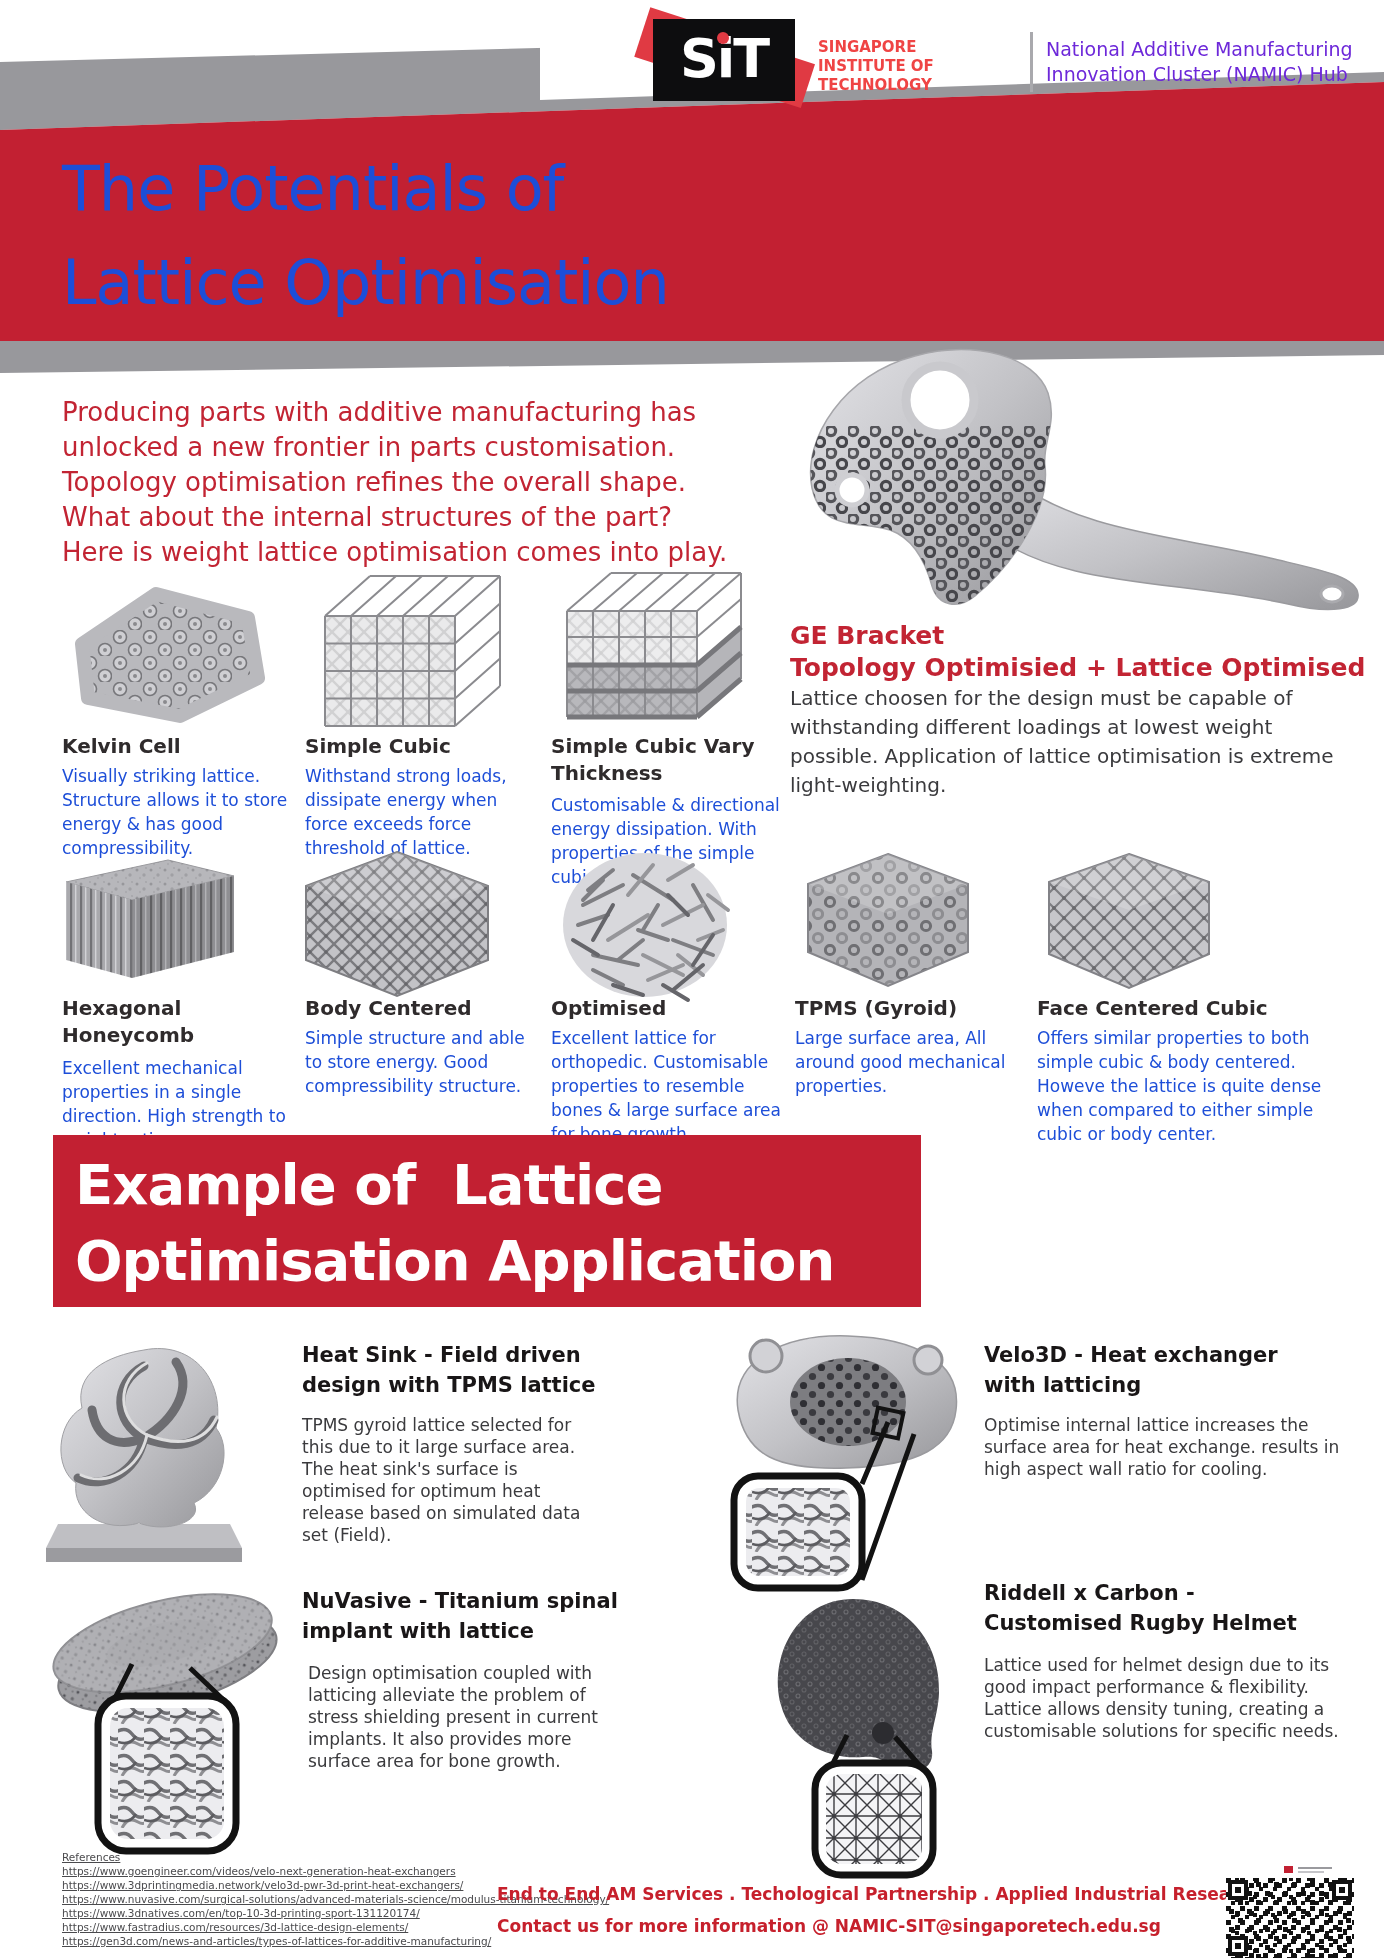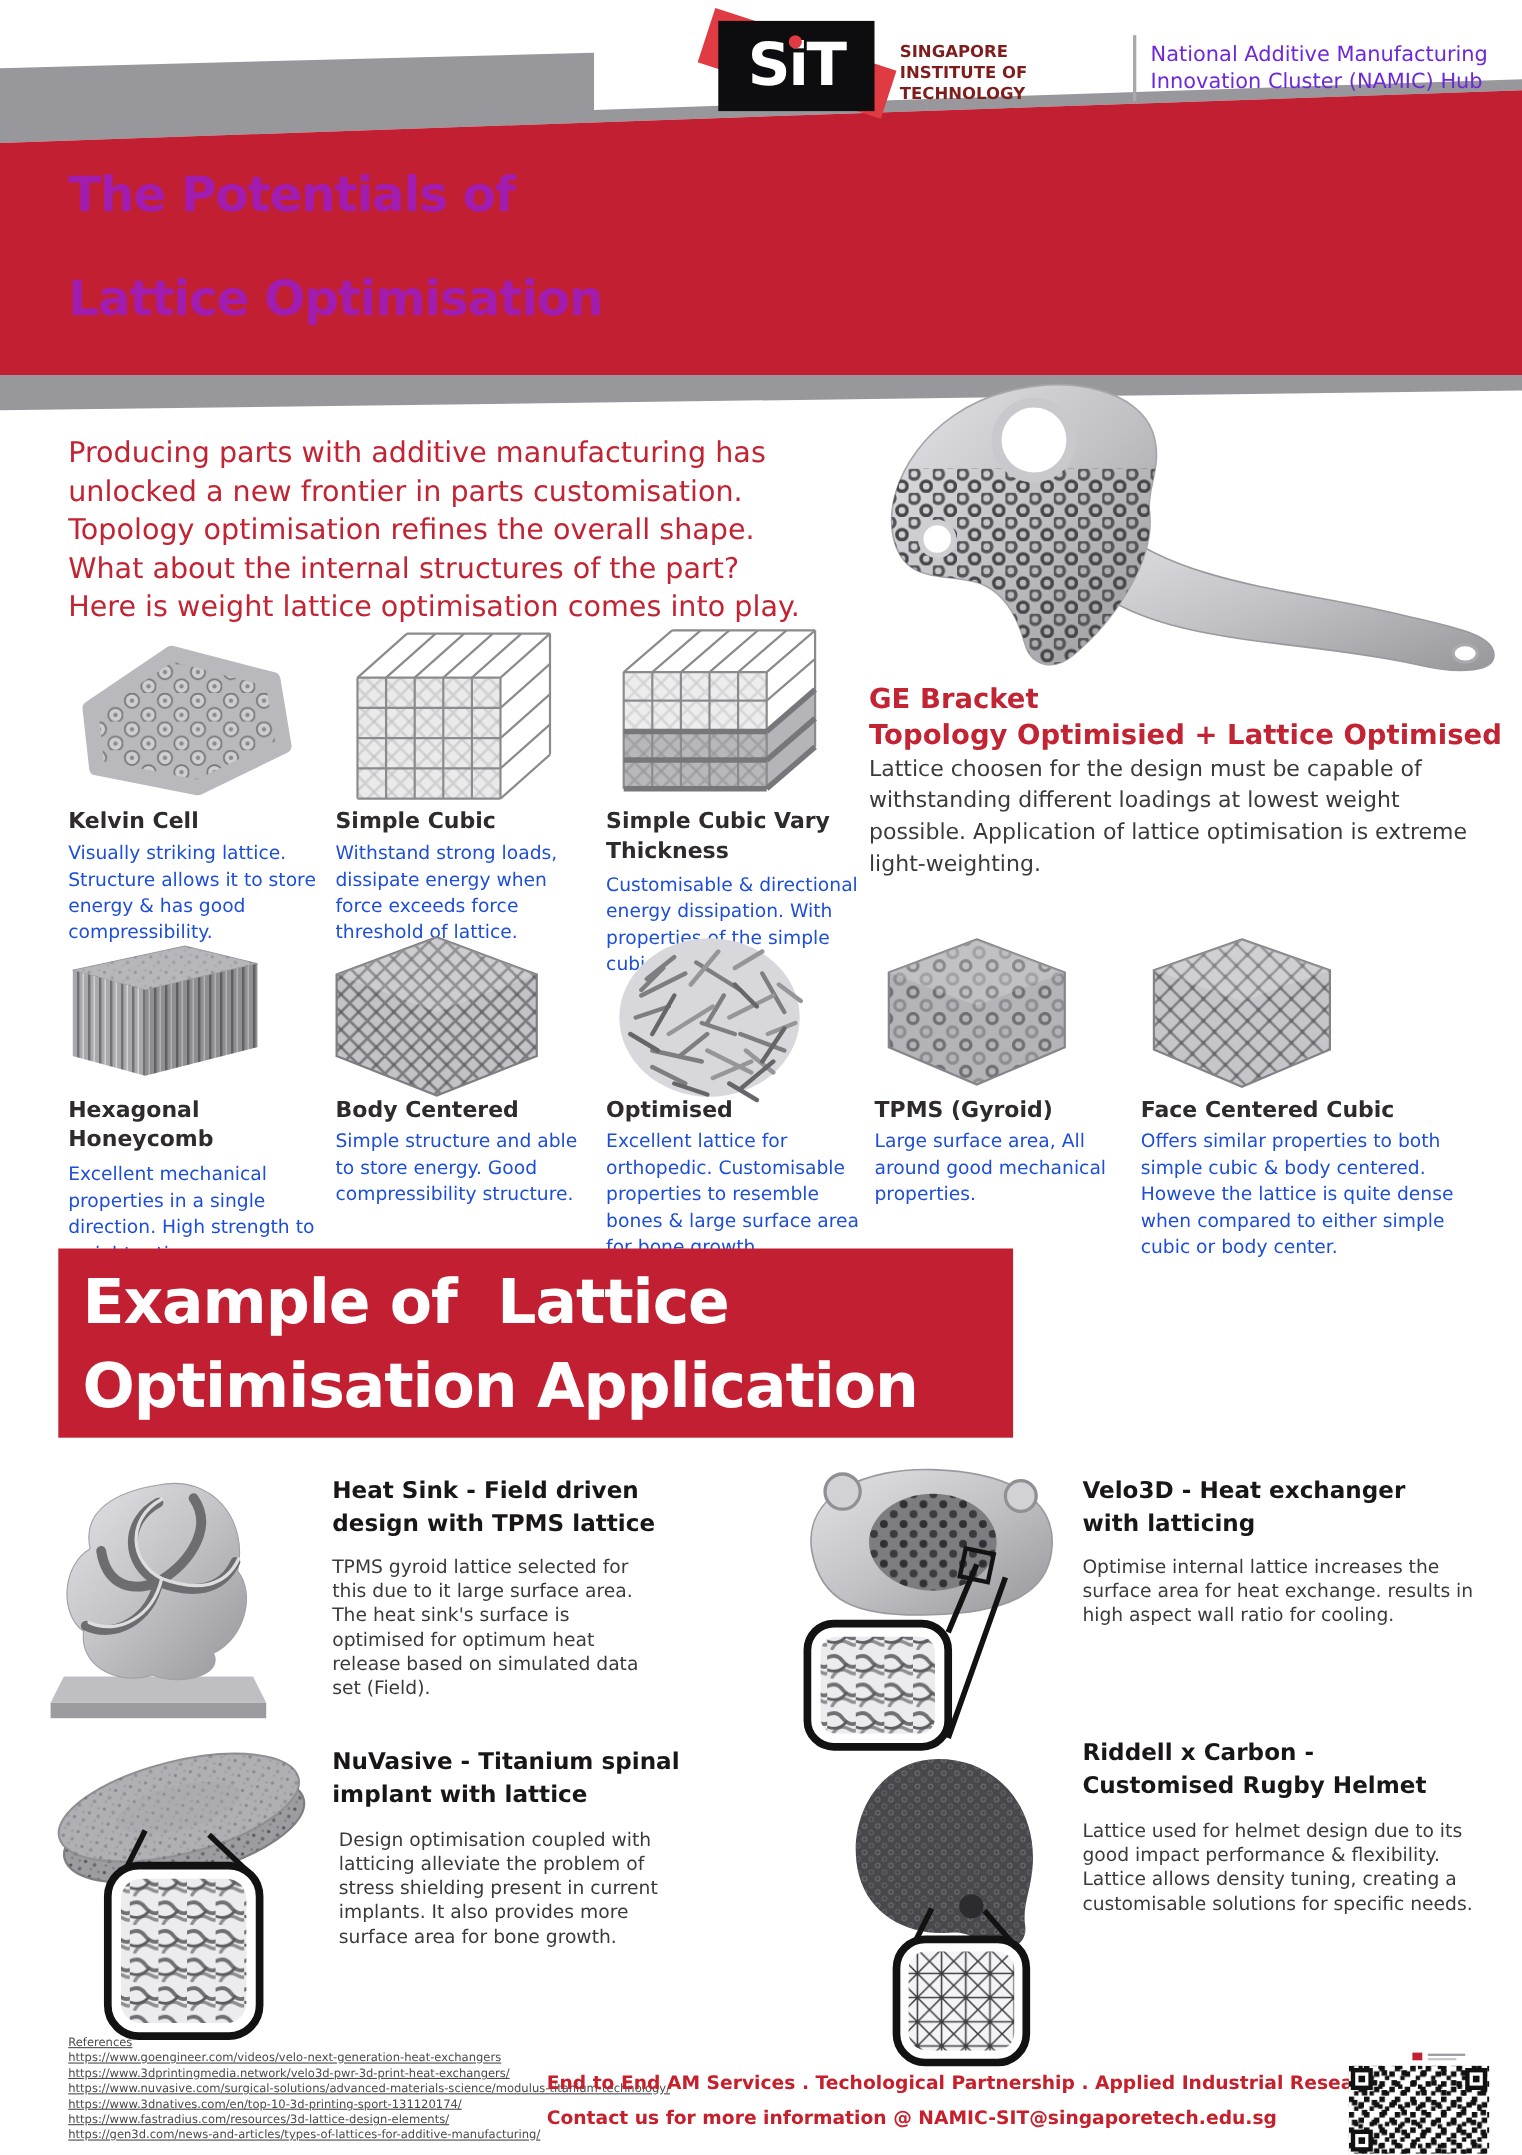--- a/index.html
+++ b/index.html
@@ -1,21 +1,21 @@
 <!DOCTYPE html>
 <html><head>
 <meta charset="utf-8">
 <style>
   html,body{margin:0;padding:0;background:#e8e8ea;}
   .page{position:relative;width:1384px;height:1959px;background:#ffffff;
         font-family:"DejaVu Sans","Liberation Sans",sans-serif;color:#2f2b2c;overflow:hidden;margin:0 auto;}
   .abs{position:absolute;}
   .pre{white-space:pre;}
   .nw{white-space:nowrap;}
-  .hero-line{color:#a21caf;font-weight:700;font-size:44px;letter-spacing:-1px;}
+  .hero-line{color:#1d4ed8;font-weight:400;font-size:62px;letter-spacing:-1px;}
   .banner2-line{color:#ffffff;font-weight:700;font-size:56px;letter-spacing:-1px;}
   .intro-line{color:#c22433;font-size:26px;line-height:35px;}
   .card-title{font-weight:700;color:#19161
 7;font-size:20px;line-height:27px;}
   .card-body{font-size:17px;line-height:24px;color:#1d4ed8;}
   .app-title{font-weight:700;color:#191617;font-size:21px;line-height:30px;}
   .app-body{font-size:17px;line-height:22px;color:#3a3a3d;}
   .ge-head{color:#c22433;font-weight:700;font-size:25px;line-height:32px;}
   .ge-body{font-size:20px;line-height:29px;color:#3a3a3d;width:560px;}
   .ref-line{font-size:10.5px;line-height:14px;color:#4a4a4d;text-decoration:underline;}
@@ -113,21 +113,21 @@
     <polygon points="0,130 1384,82 1384,341 0,341" fill="#c22032"></polygon>
     <polygon points="0,341 1384,341 1384,355 0,373" fill="#98989c"></polygon>
   </svg>
 
   <div class="abs" style="left:645px;top:8px;width:170px;height:100px">
     <div class="abs" style="left:-4px;top:6px;width:52px;height:52px;background:#e03a43;transform:rotate(18deg)"></div>
     <div class="abs" style="left:118px;top:48px;width:46px;height:46px;background:#e03a43;transform:rotate(18deg)"></div>
     <div class="abs" style="left:8px;top:11px;width:142px;height:82px;background:#0d0d0f;color:#fff;font-size:54px;font-weight:700;text-align:center;line-height:80px;letter-spacing:-2px">SiT</div>
     <div class="abs" style="left:72px;top:24px;width:12px;height:12px;border-radius:50%;background:#e03a43"></div>
   </div>
-  <div class="abs" style="left:818px;top:38px;font-weight:700;font-size:15px;line-height:19px;color:#7f1d1d">
+  <div class="abs" style="left:818px;top:38px;font-weight:700;font-size:15px;line-height:19px;color:#ef4444">
     <div>SINGAPORE</div>
     <div>INSTITUTE OF</div>
     <div>TECHNOLOGY</div>
   </div>
   <div class="abs" style="left:1030px;top:32px;width:3px;height:60px;background:#a9a9ad"></div>
   <div class="abs nw" style="left:1046px;top:37px;font-size:19px;line-height:25px;color:#6d28d9">
     <div>National Additive Manufacturing</div>
     <div>Innovation Cluster (NAMIC) Hub</div>
   </div>
 

